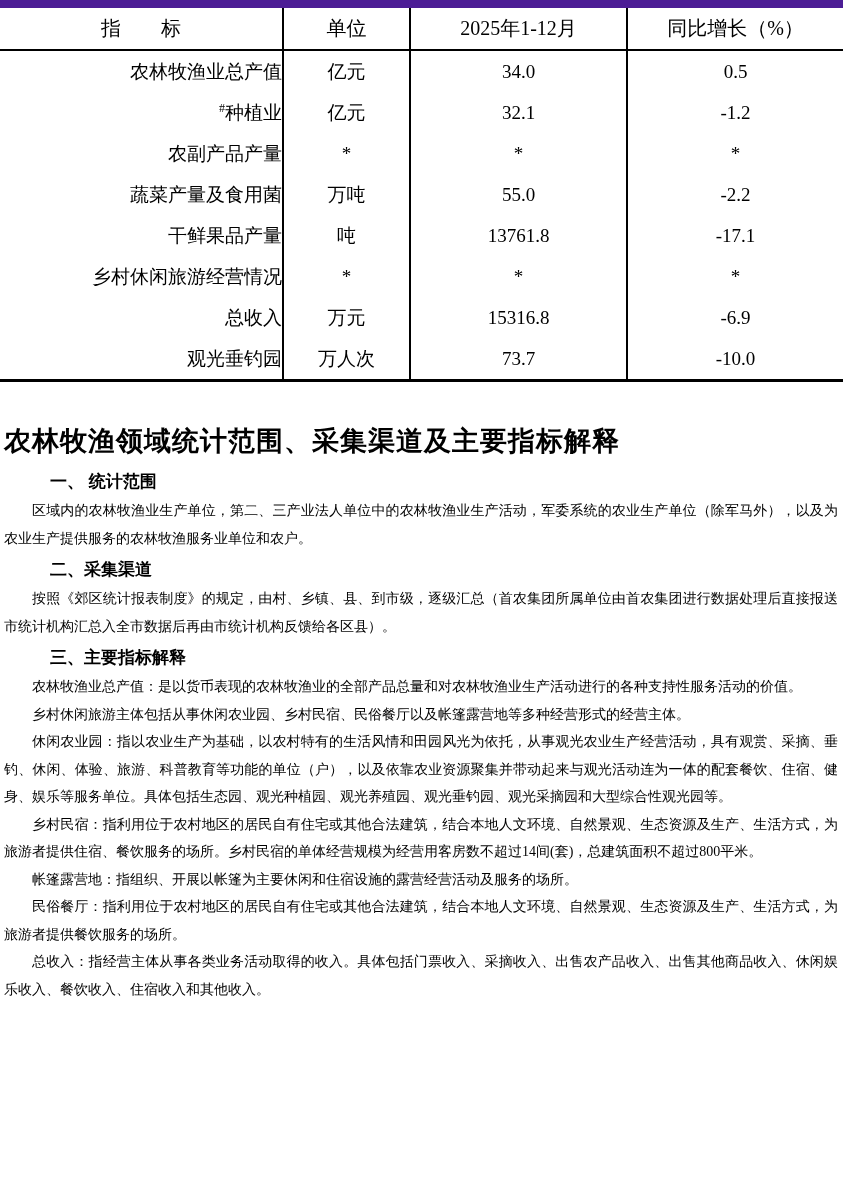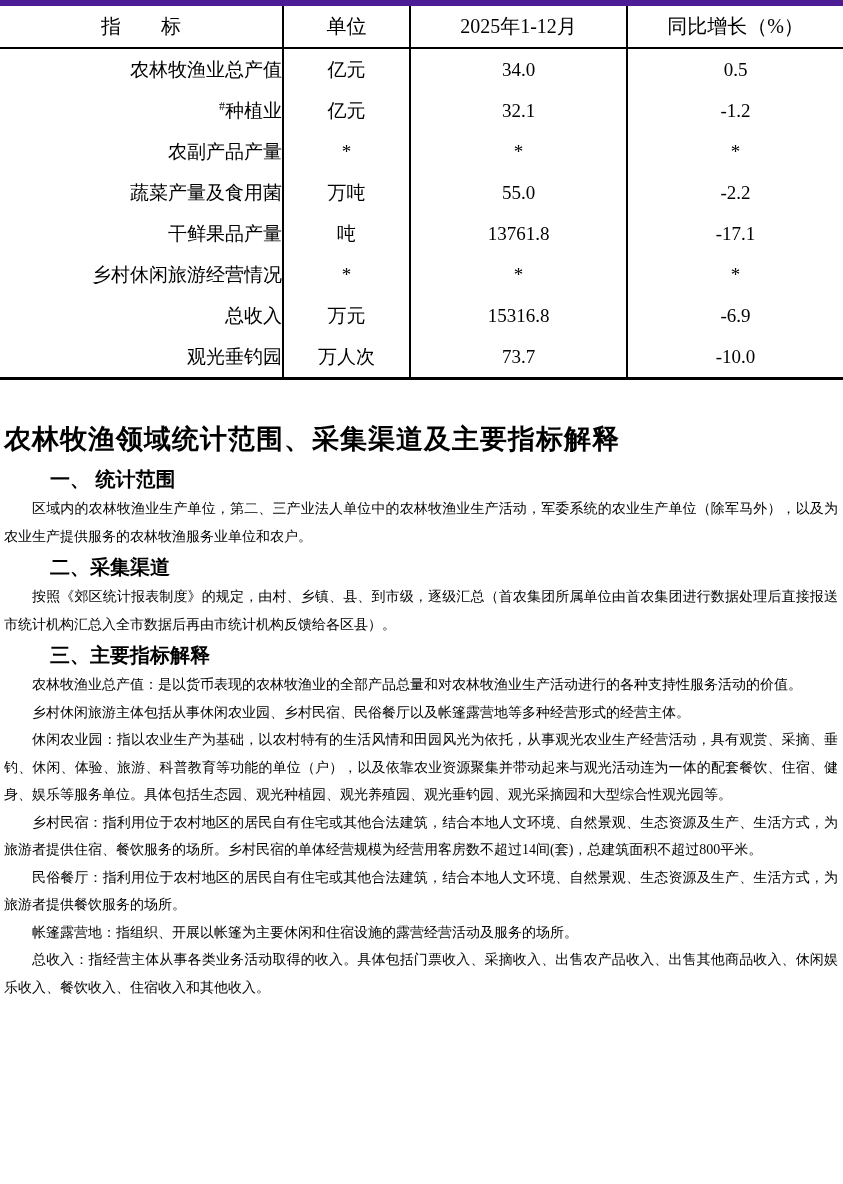--- a/index.html
+++ b/index.html
@@ -16,21 +16,21 @@
     background: #ffffff;
     overflow: hidden;
     font-family: "Liberation Serif", "DejaVu Serif", serif;
   }
 
   
   table.stats {
     width: 843px;
     border-collapse: collapse;
     table-layout: fixed;
-    border-top: 6px solid #4c1d95;
+    border-top: 8px solid #4c1d95;
     border-bottom: 3px solid #000;
     font-size: 19px;
   }
   table.stats th, table.stats td {
     padding: 0;
     font-weight: normal;
     overflow: hidden;
     white-space: nowrap;
   }
   table.stats .c1 { text-align: right; }
@@ -68,21 +68,21 @@
     font-weight: bold;
     font-size: 27px;
     line-height: 34px;
     letter-spacing: 1px;
   }
   .sec-heading {
     margin: 4px 0 2px 0;
     padding-left: 46px;
     font-family: "Liberation Sans", "DejaVu Sans", sans-serif;
     font-weight: bold;
-    font-size: 20px;
+    font-size: 17px;
     line-height: 27px;
   }
   .article p {
     margin: 0;
     font-size: 14px;
     line-height: 27.5px;
     text-align: justify;
     text-indent: 2em;
   }
 </style>
@@ -165,18 +165,18 @@
     <p>区域内的农林牧渔业生产单位，第二、三产业法人单位中的农林牧渔业生产活动，军委系统的农业生产单位（除军马外），以及为农业生产提供服务的农林牧渔服务业单位和农户。</p>
 
     <h2 class="sec-heading">二、采集渠道</h2>
     <p>按照《郊区统计报表制度》的规定，由村、乡镇、县、到市级，逐级汇总（首农集团所属单位由首农集团进行数据处理后直接报送市统计机构汇总入全市数据后再由市统计机构反馈给各区县）。</p>
 
     <h2 class="sec-heading">三、主要指标解释</h2>
     <p>农林牧渔业总产值：是以货币表现的农林牧渔业的全部产品总量和对农林牧渔业生产活动进行的各种支持性服务活动的价值。</p>
     <p>乡村休闲旅游主体包括从事休闲农业园、乡村民宿、民俗餐厅以及帐篷露营地等多种经营形式的经营主体。</p>
     <p>休闲农业园：指以农业生产为基础，以农村特有的生活风情和田园风光为依托，从事观光农业生产经营活动，具有观赏、采摘、垂钓、休闲、体验、旅游、科普教育等功能的单位（户），以及依靠农业资源聚集并带动起来与观光活动连为一体的配套餐饮、住宿、健身、娱乐等服务单位。具体包括生态园、观光种植园、观光养殖园、观光垂钓园、观光采摘园和大型综合性观光园等。</p>
     <p>乡村民宿：指利用位于农村地区的居民自有住宅或其他合法建筑，结合本地人文环境、自然景观、生态资源及生产、生活方式，为旅游者提供住宿、餐饮服务的场所。乡村民宿的单体经营规模为经营用客房数不超过14间(套)，总建筑面积不超过800平米。</p>
+    <p>帐篷露营地：指组织、开展以帐篷为主要休闲和住宿设施的露营经营活动及服务的场所。</p>
     <p>民俗餐厅：指利用位于农村地区的居民自有住宅或其他合法建筑，结合本地人文环境、自然景观、生态资源及生产、生活方式，为旅游者提供餐饮服务的场所。</p>
-    <p>帐篷露营地：指组织、开展以帐篷为主要休闲和住宿设施的露营经营活动及服务的场所。</p>
     <p>总收入：指经营主体从事各类业务活动取得的收入。具体包括门票收入、采摘收入、出售农产品收入、出售其他商品收入、休闲娱乐收入、餐饮收入、住宿收入和其他收入。</p>
   </div>
 
 </div>
 
 </body></html>

